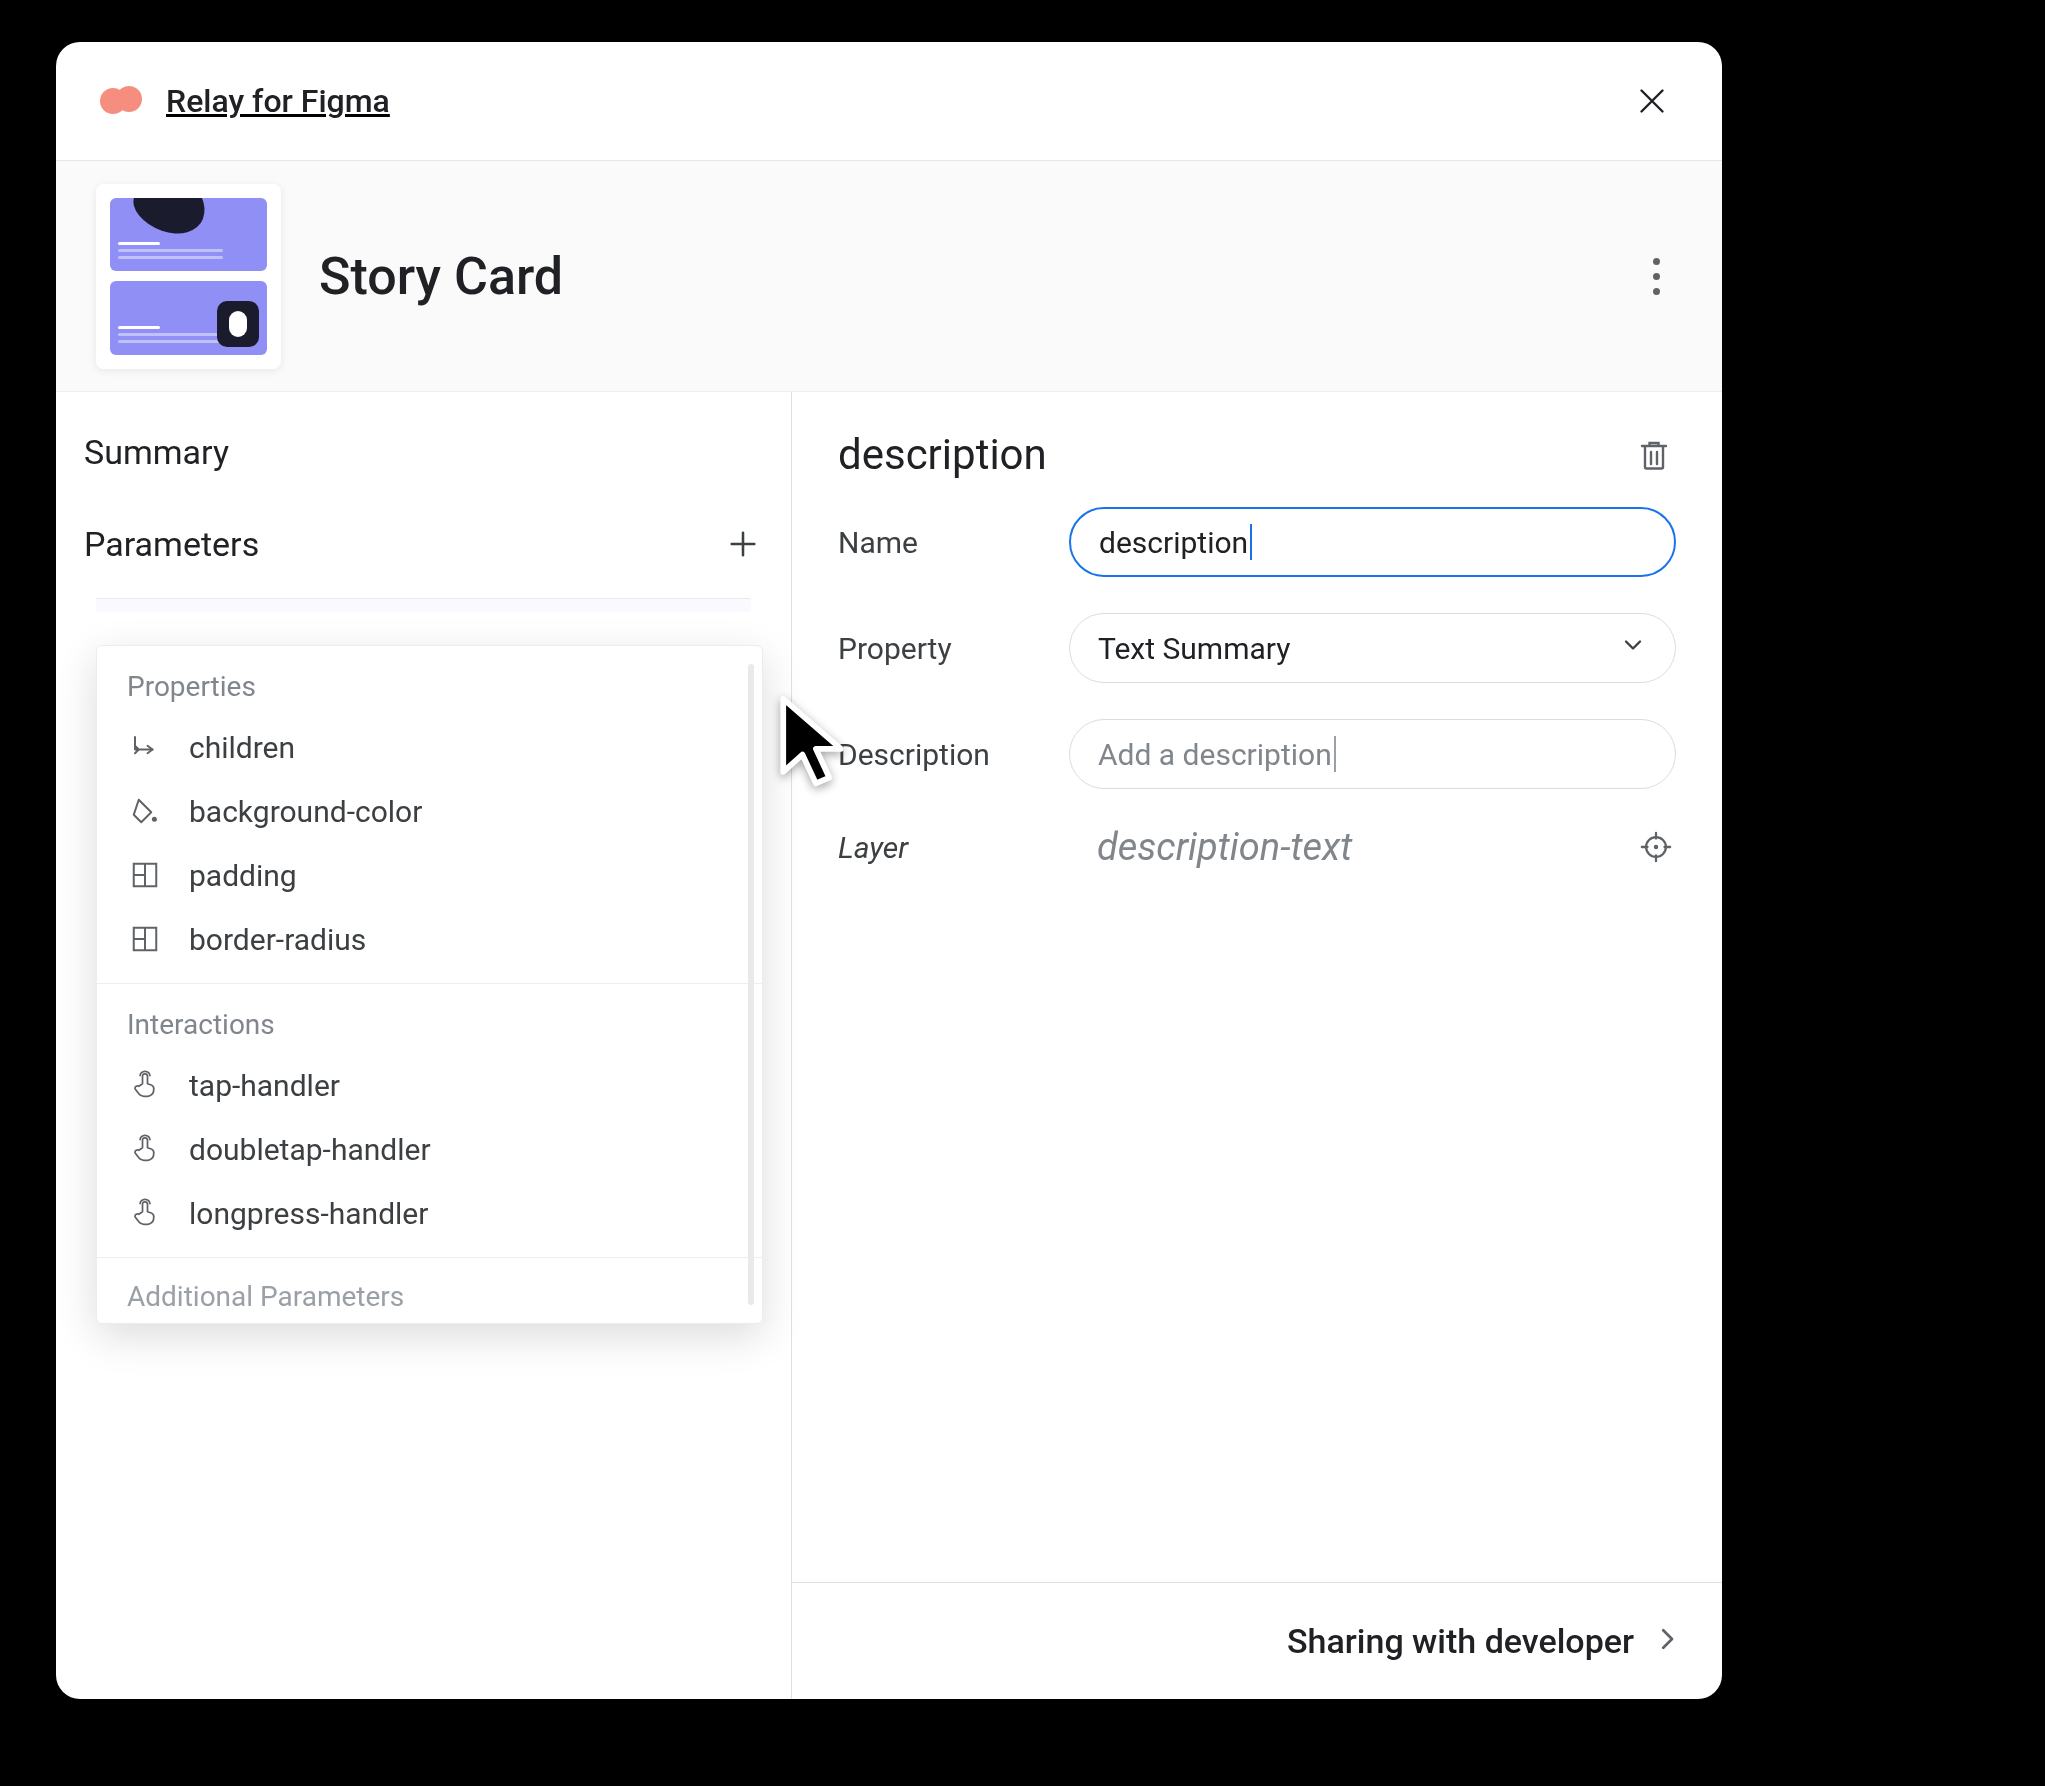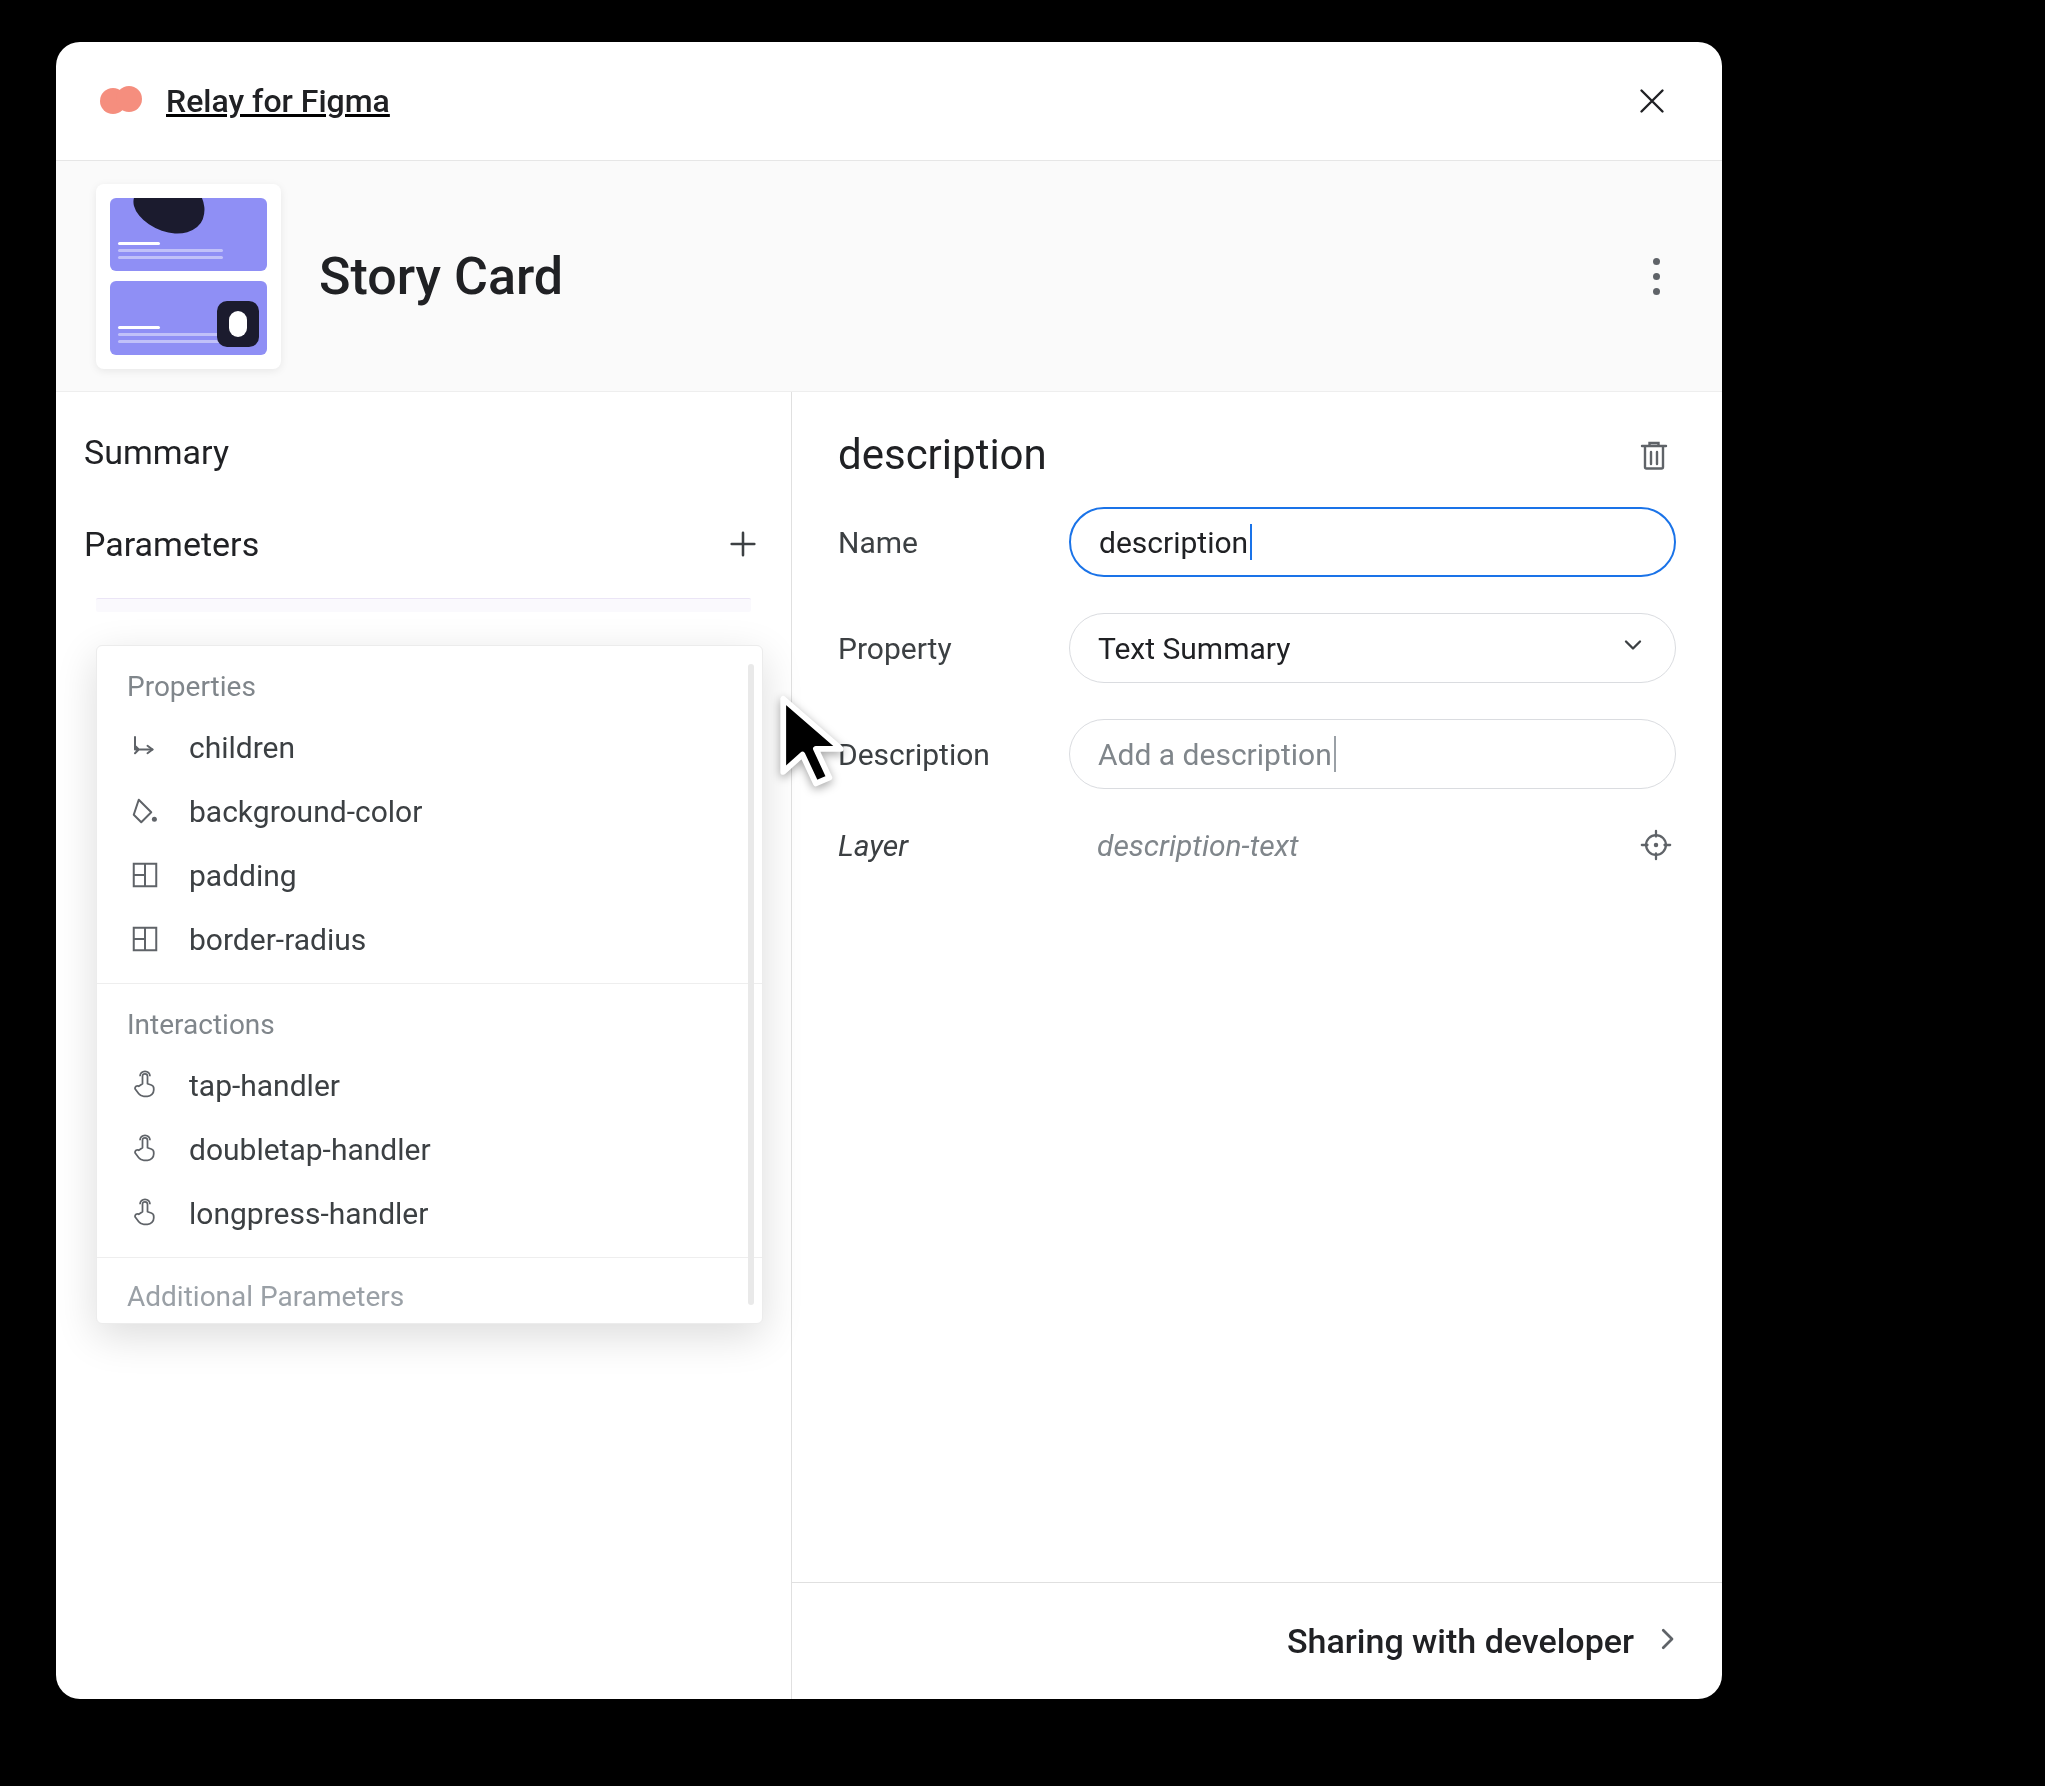--- a/index.html
+++ b/index.html
@@ -58,21 +58,21 @@
   .form-row .flab { width: 231px; font-size:30px; color:#3c4043; }
   .field { flex:1; height:70px; border-radius:35px; border:1px solid #dadce0; display:flex; align-items:center; padding:0 28px; font-size:30px; color:#202124; }
   .field.active { border:2px solid #1a73e8; }
   .field .caret { width:2px; height:36px; background:#1a73e8; margin-left:2px; animation: blink 1.1s step-start infinite;}
   @keyframes blink { 50% { opacity:0; } }
   .field.select { justify-content:space-between; cursor:pointer;}
   .field .chev { color:#5f6368;}
   .field.placeholder { color:#80868b; }
   .layer-row { display:flex; align-items:center;font-style:italic; }
   .layer-row .flab { width:231px; font-size:30px; color:#3c4043;}
-  .layer-row .lval { flex:1; font-size:30px; color:#80868b; padding-left:28px;}
+  .layer-row .lval { flex:1; font-size:38px; color:#80868b; padding-left:28px;}
   .target { width:40px; height:40px; display:flex; align-items:center; justify-content:center; cursor:pointer;}
   .footer { height:117px; border-top:1px solid #e0e0e0; display:flex; align-items:center; justify-content:flex-end; padding: 0 40px; gap:18px;}
   .footer .flabel { font-size:34px; font-weight:500; color:#202124; }
   .footer .chevr { color:#5f6368;}
   .cursor { position:absolute; left:718px; top:653px; z-index:50; width:80px; height:100px; }
   .cursor svg { width:80px; height:100px; filter: drop-shadow(0 3px 5px rgba(0,0,0,.35));}
 </style>
 </head>
 <body>
 

